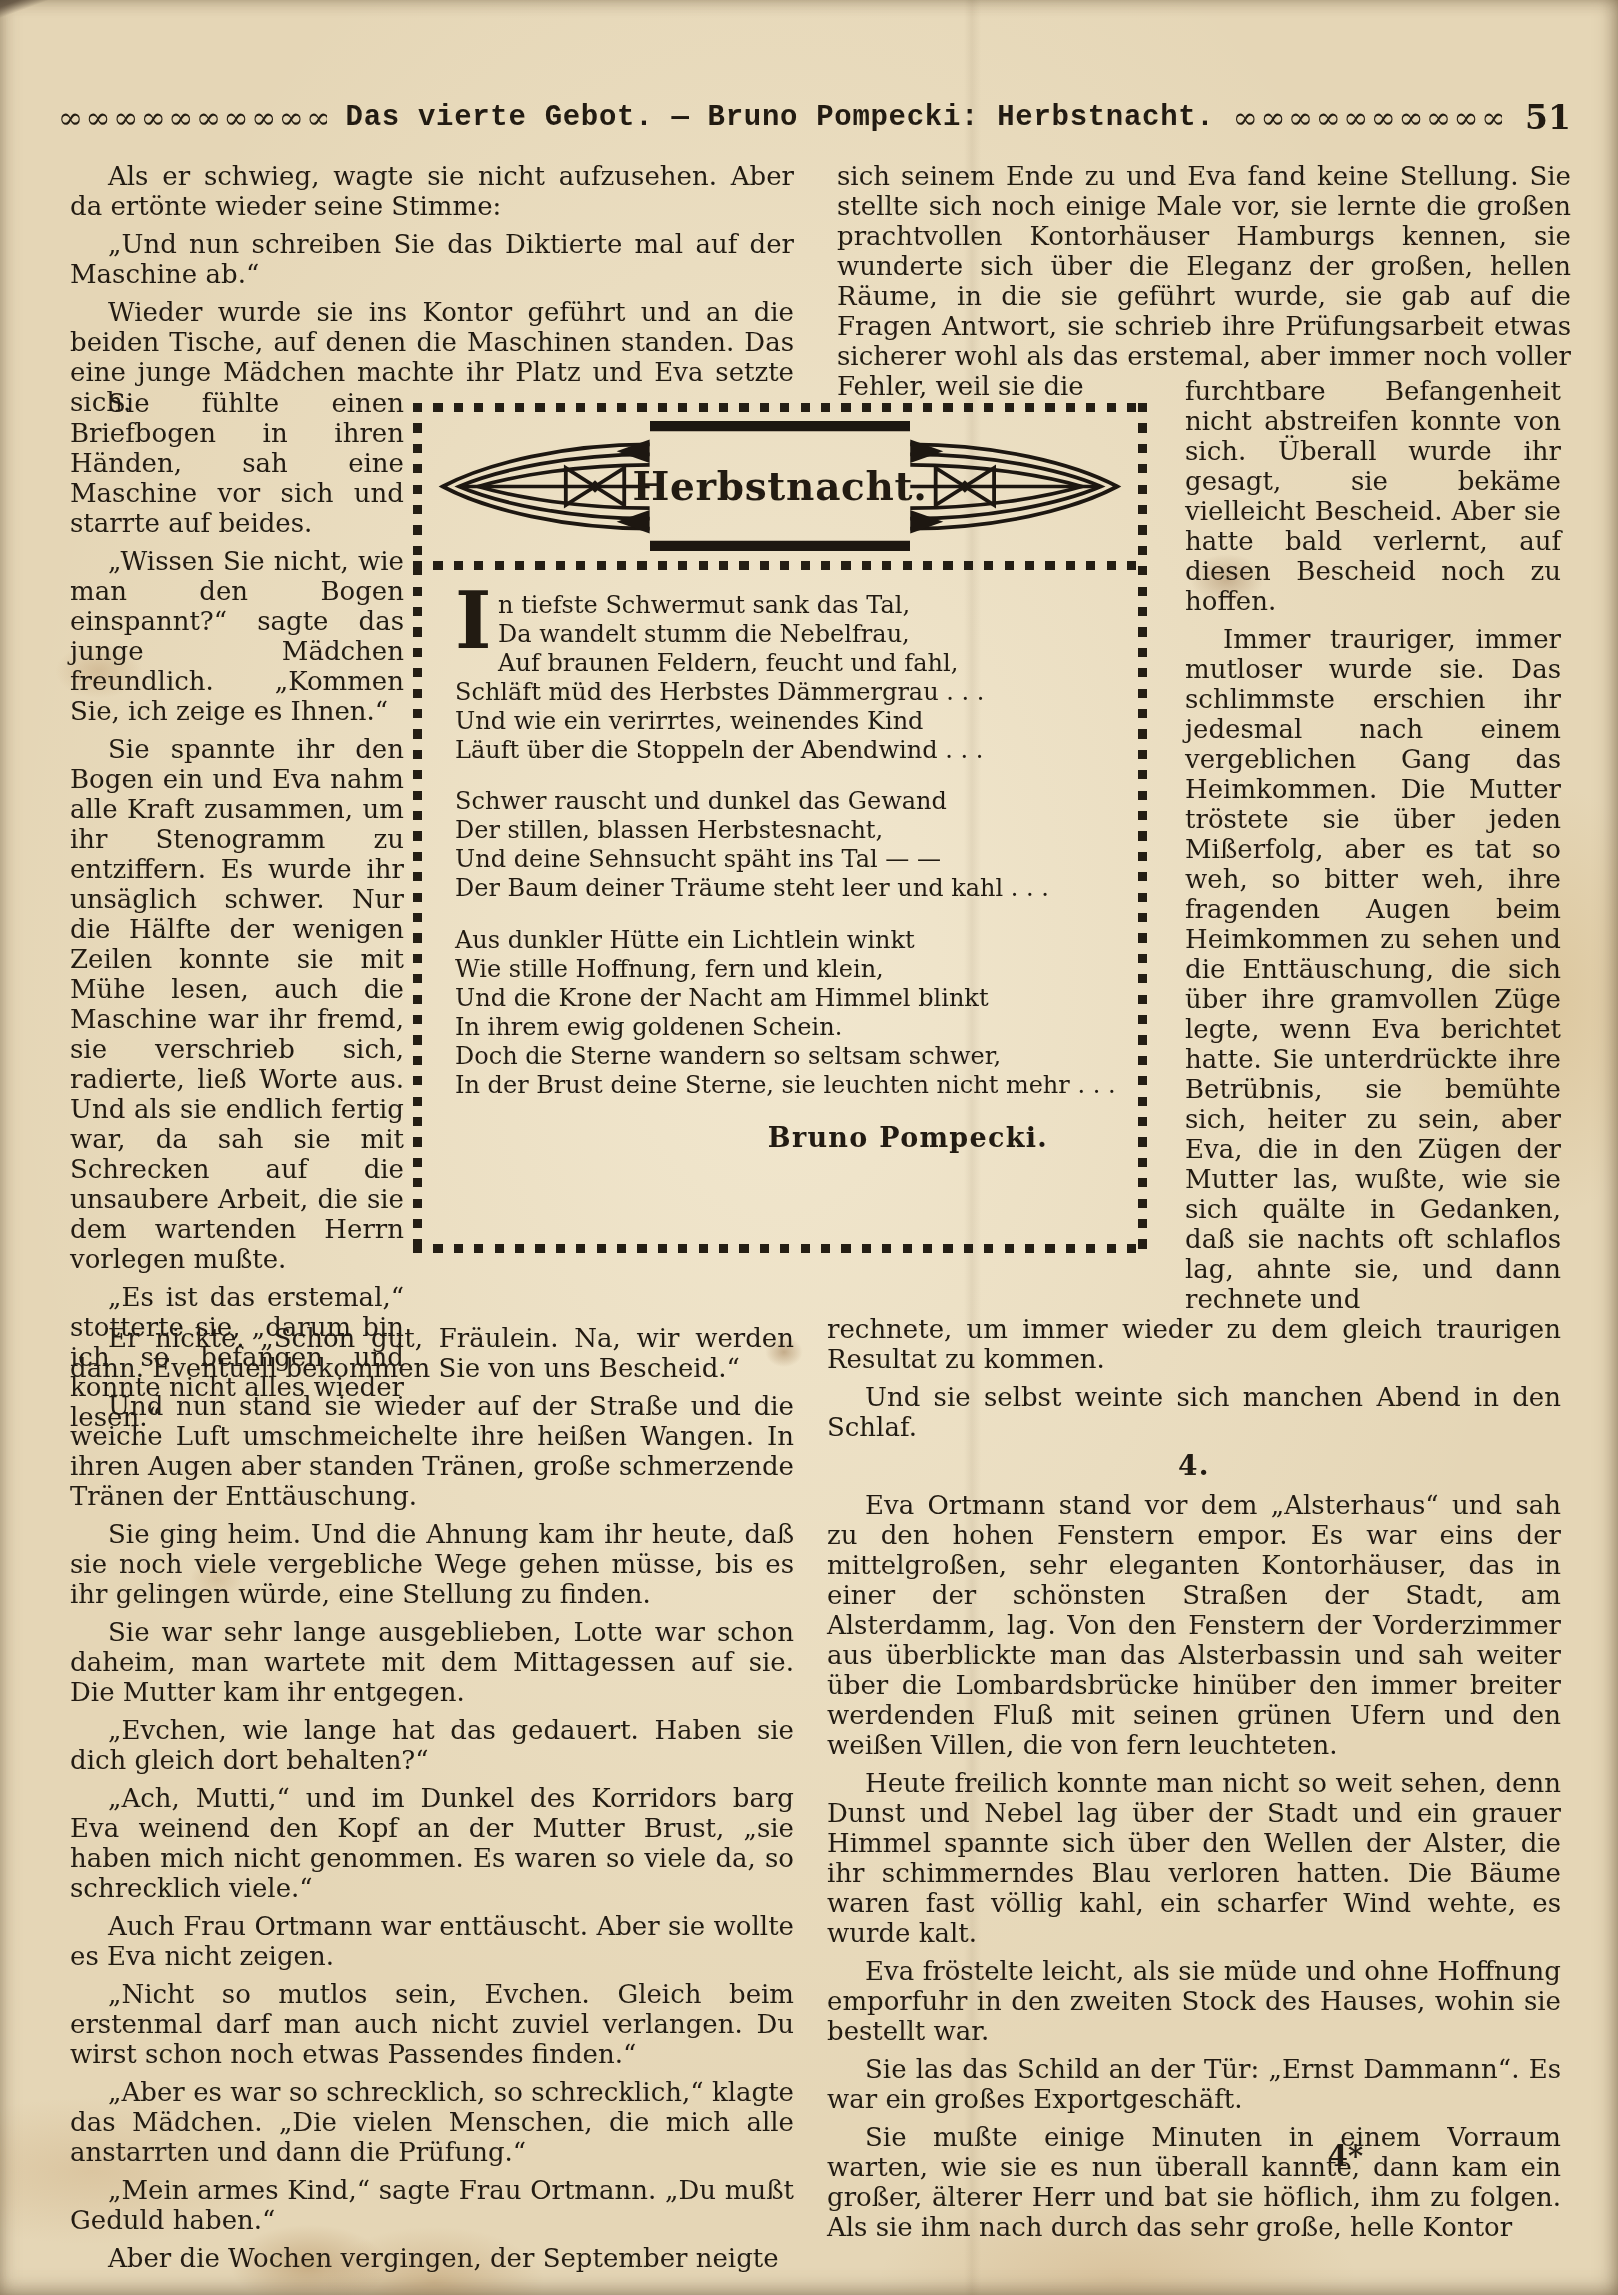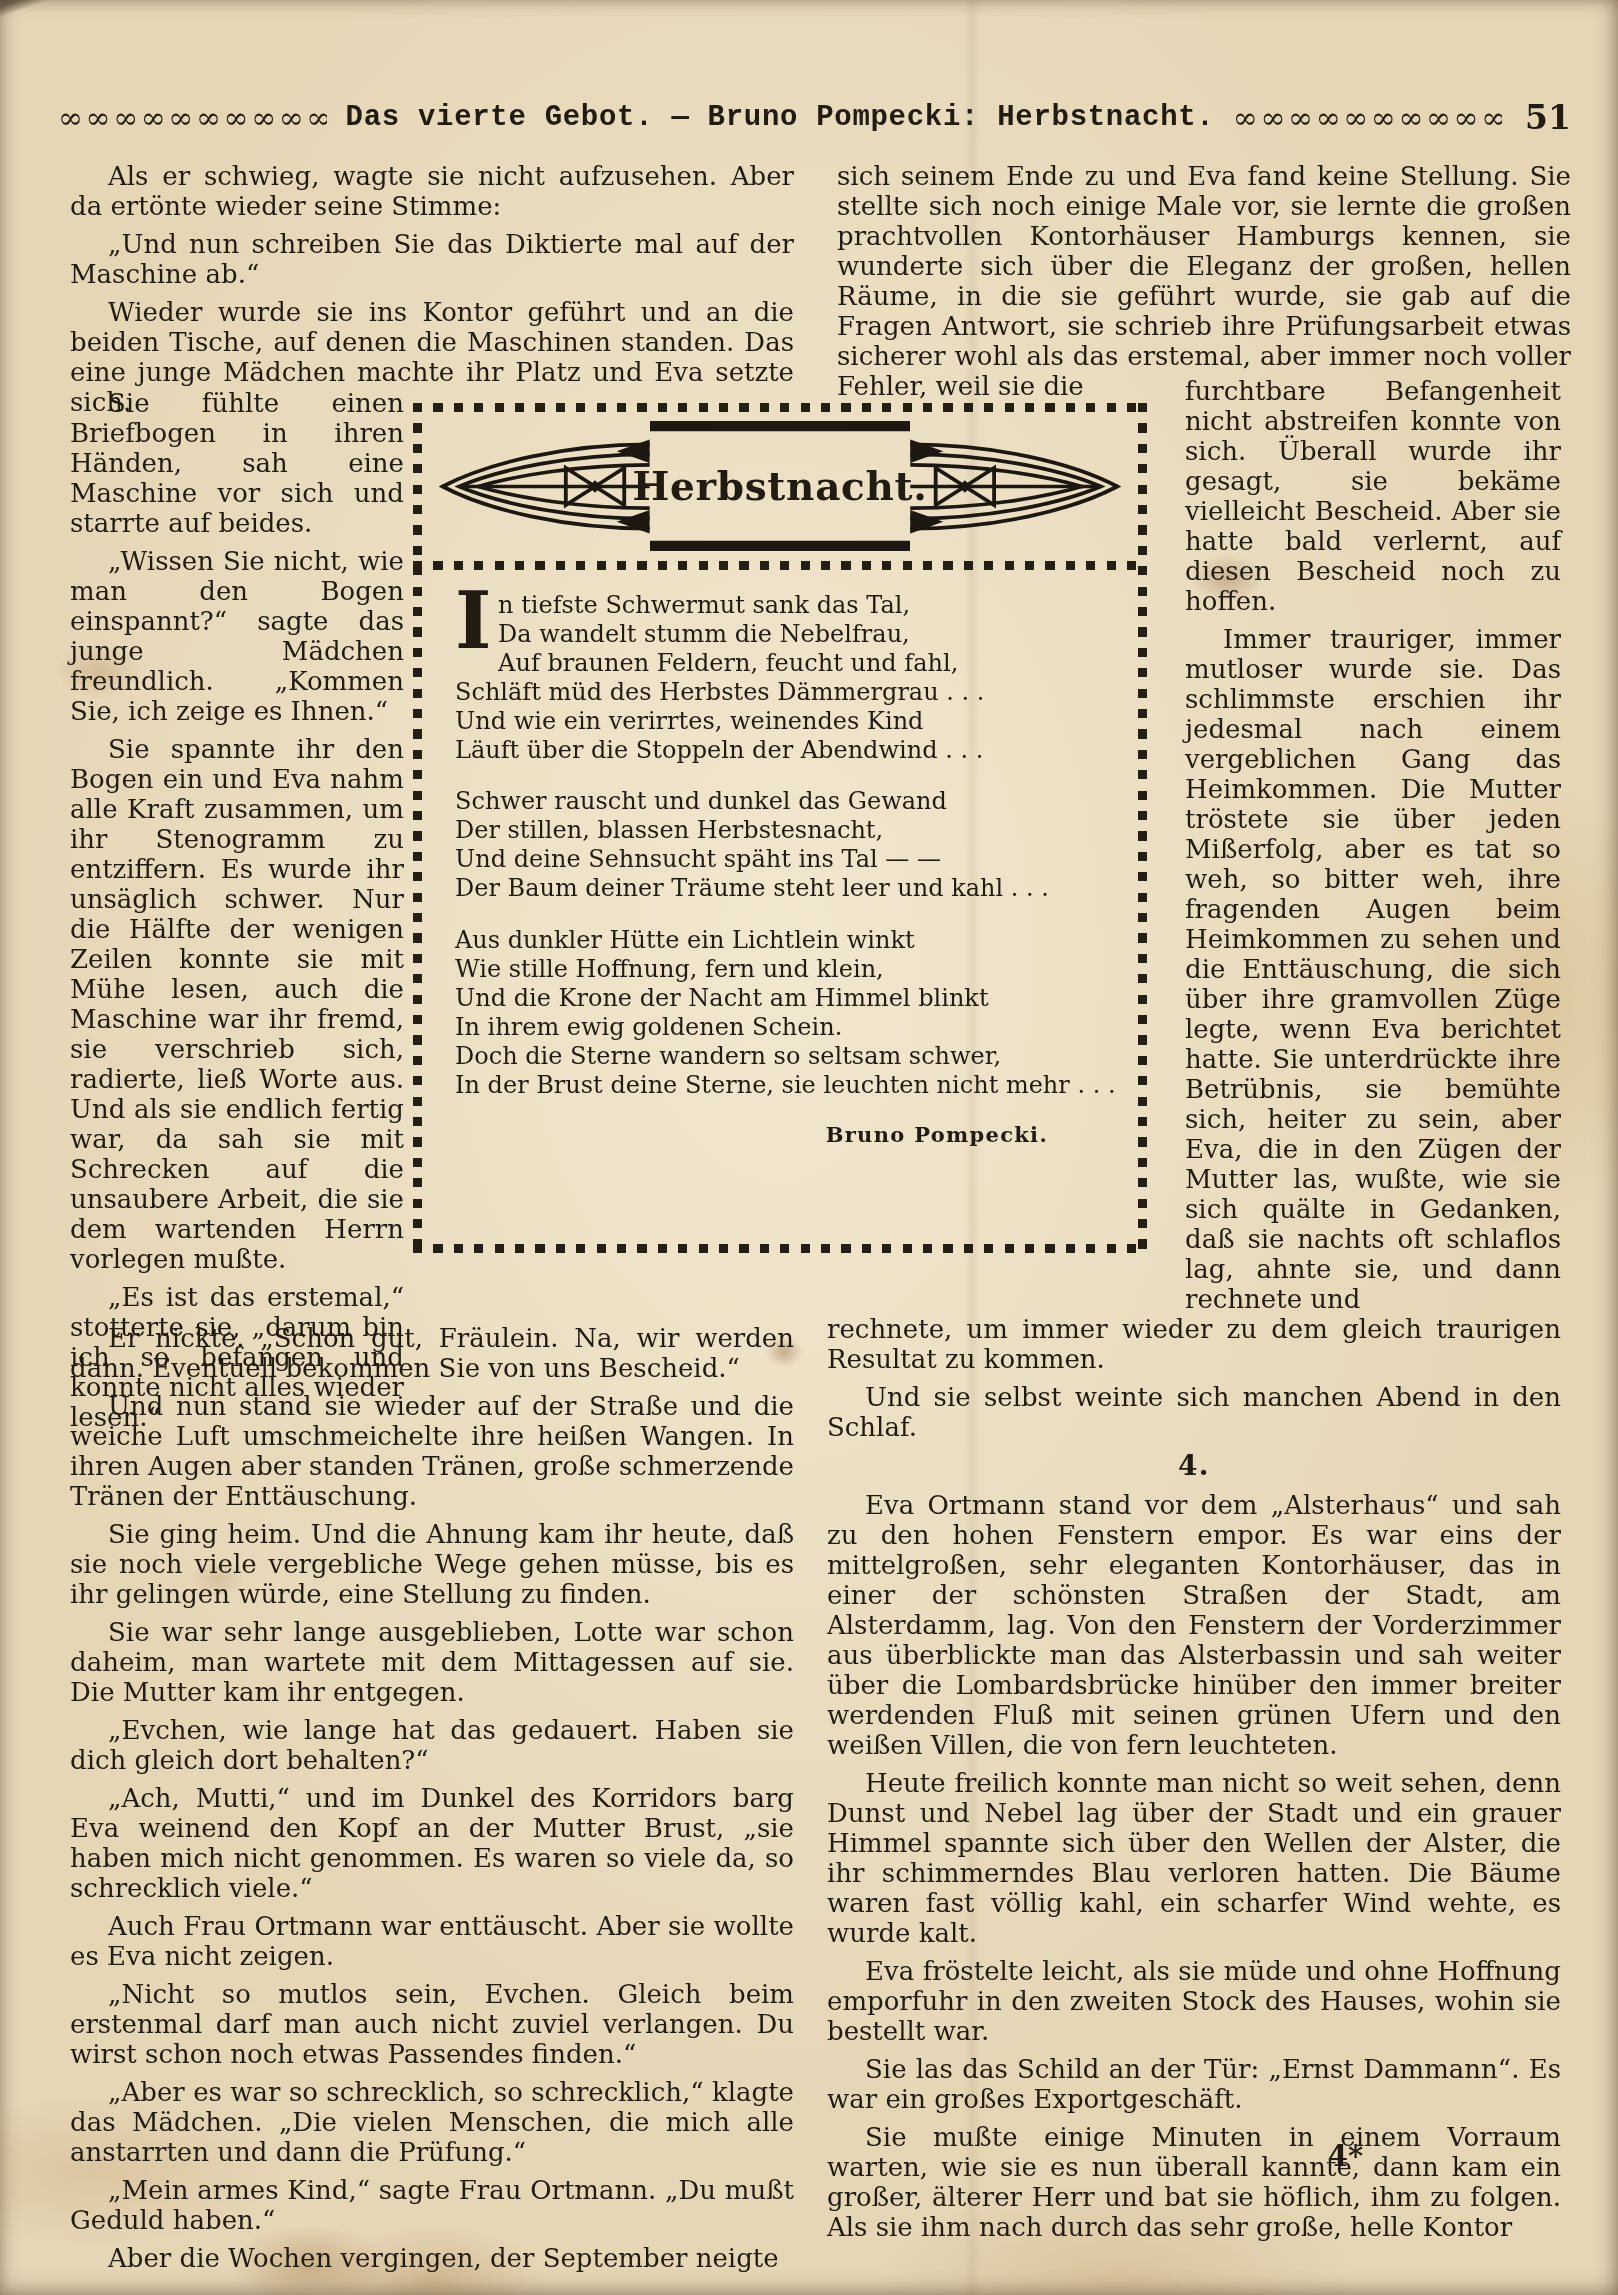--- a/index.html
+++ b/index.html
@@ -102,21 +102,21 @@
   .poem-title{font-size:39px;font-weight:bold;letter-spacing:0.7px;}
 
   .poem-body{position:absolute;left:42px;right:28px;top:188px;}
   .stanza{margin:0 0 22.4px 0;}
   .poem-line{font-size:24px;line-height:29px;white-space:nowrap;}
   .dropcap{
     float:left;font-size:78px;line-height:58px;font-weight:bold;
     margin:1.3px 6.6px 0 0;
   }
   .poem-author{
-    font-size:21px;font-weight:bold;letter-spacing:1.3px;
+    font-size:27px;font-weight:bold;letter-spacing:1.3px;
     text-align:right;padding-right:71px;margin-top:10px;
   }
 </style>
 </head>
 <body>
 
 <div class="page">
 
   <div class="header">
     <span class="chain">∞∞∞∞∞∞∞∞∞∞∞∞∞∞∞∞∞∞</span>

